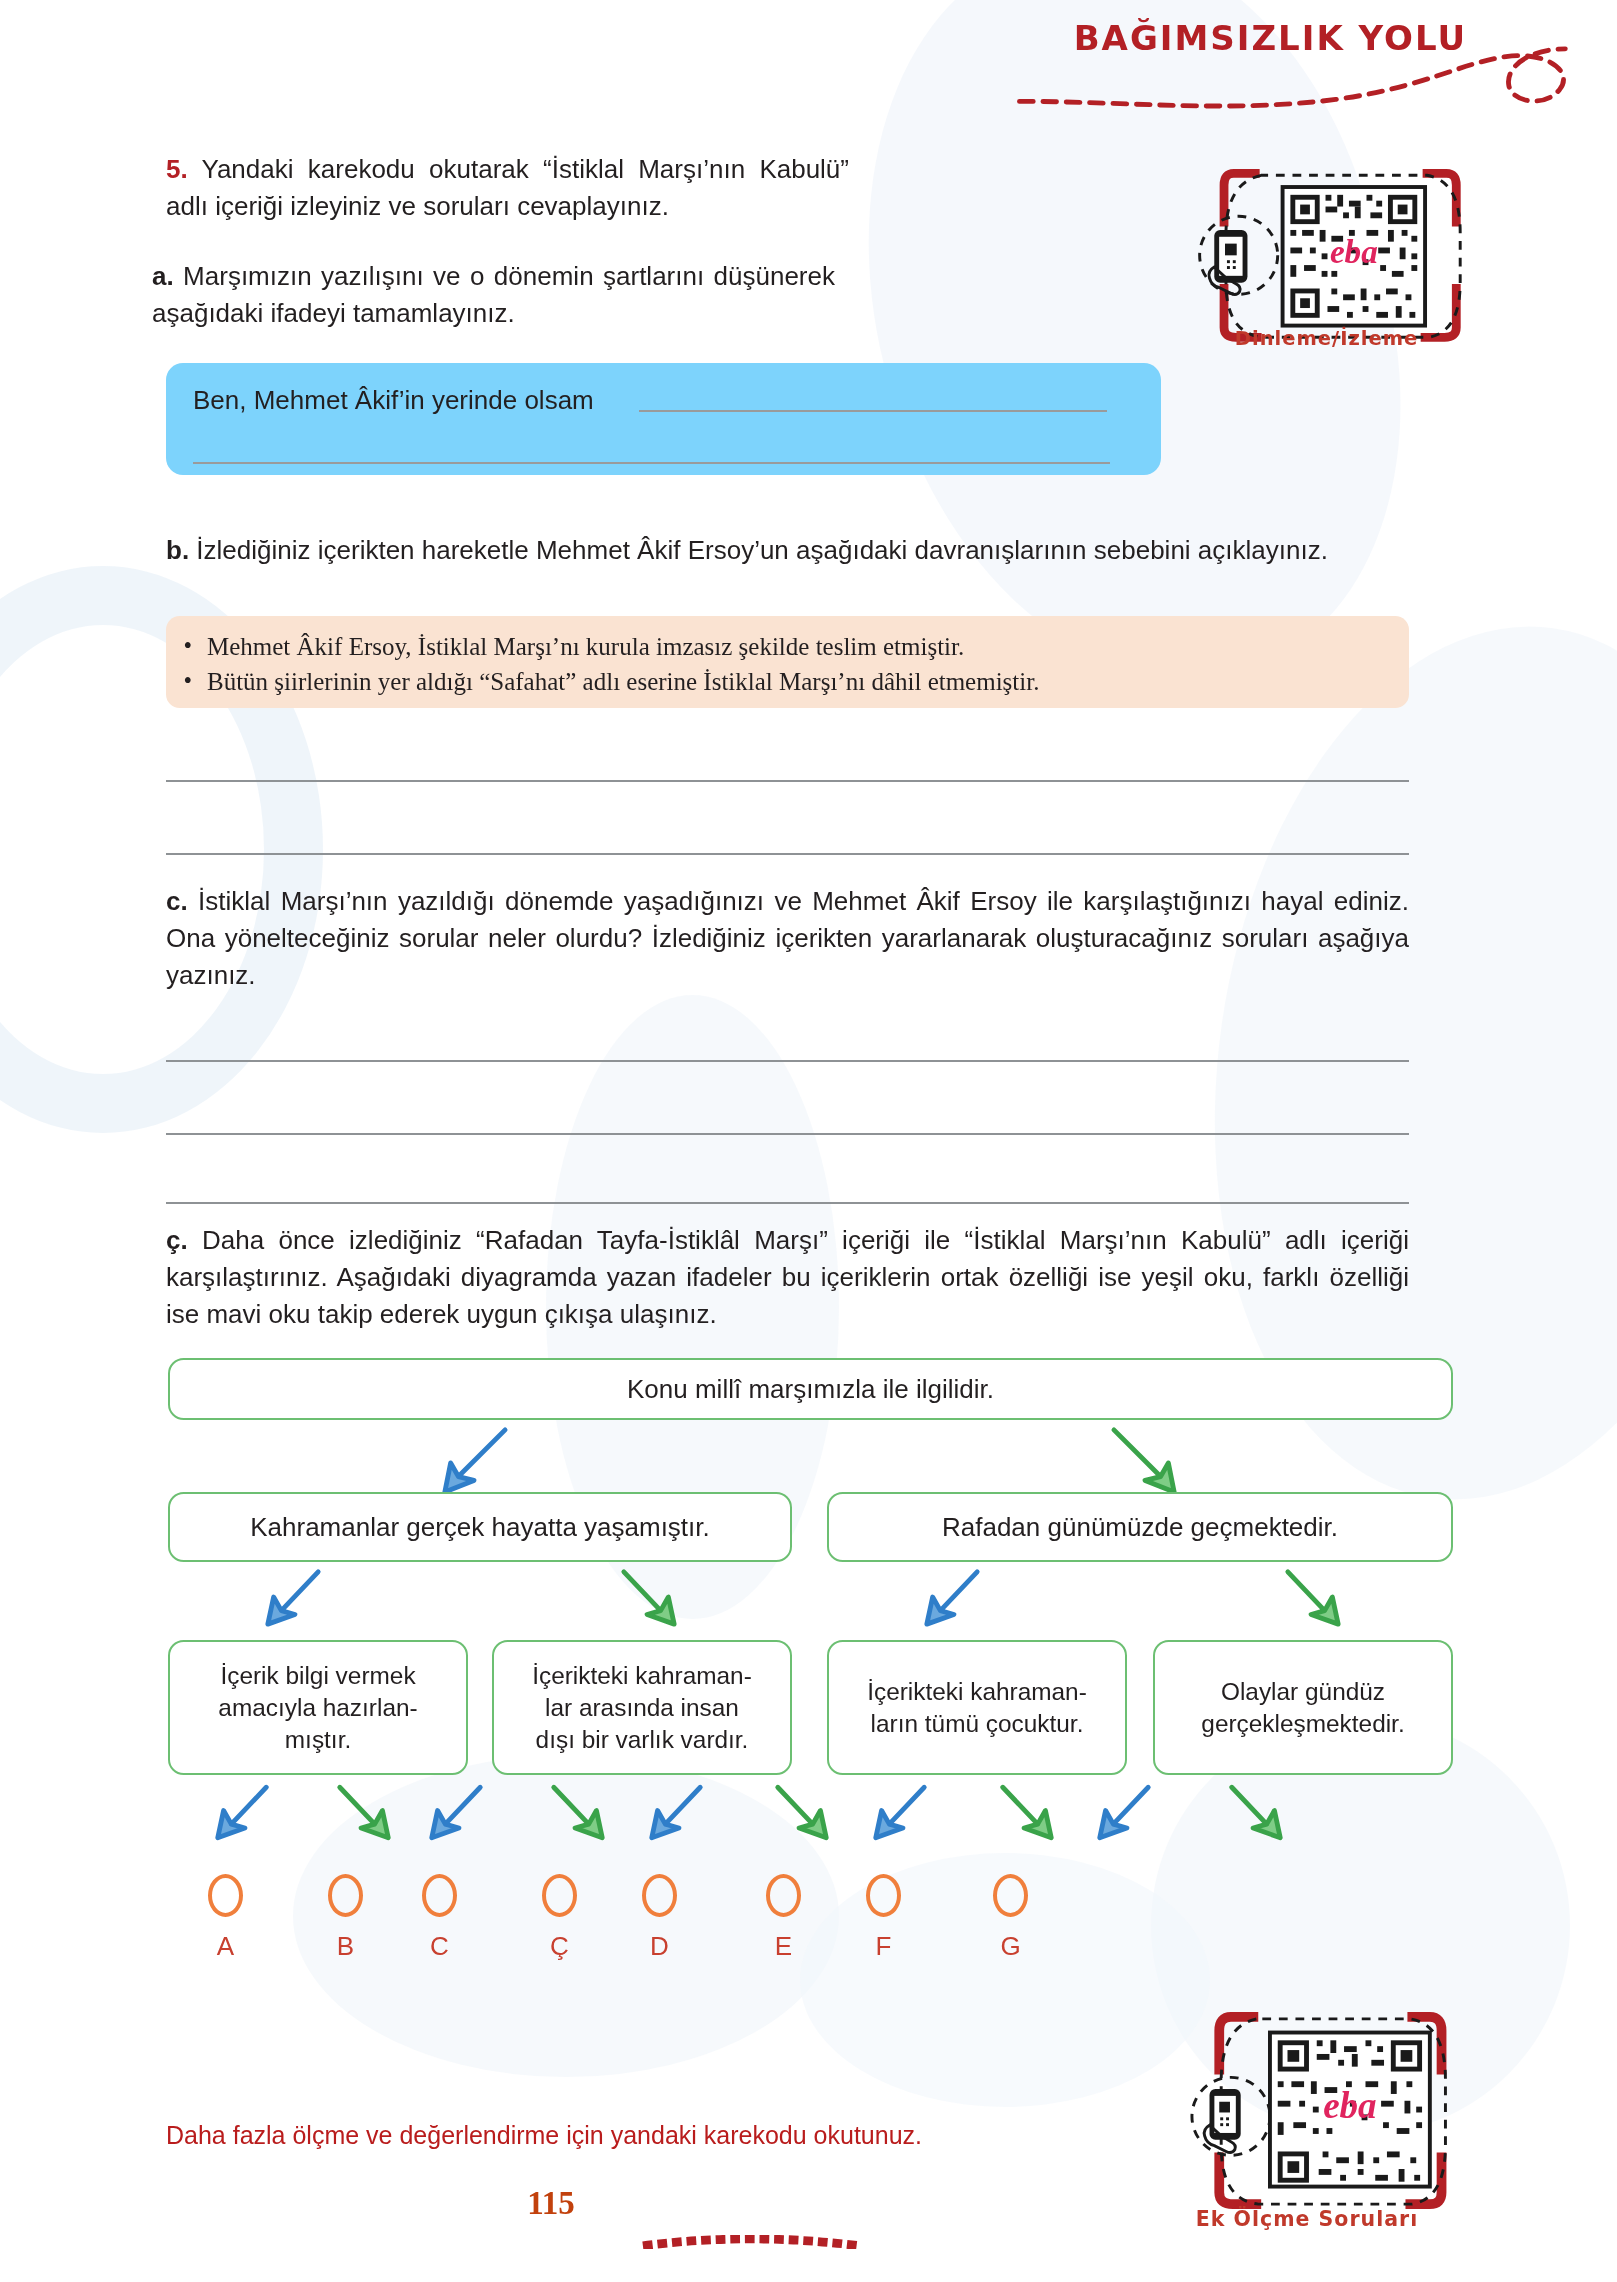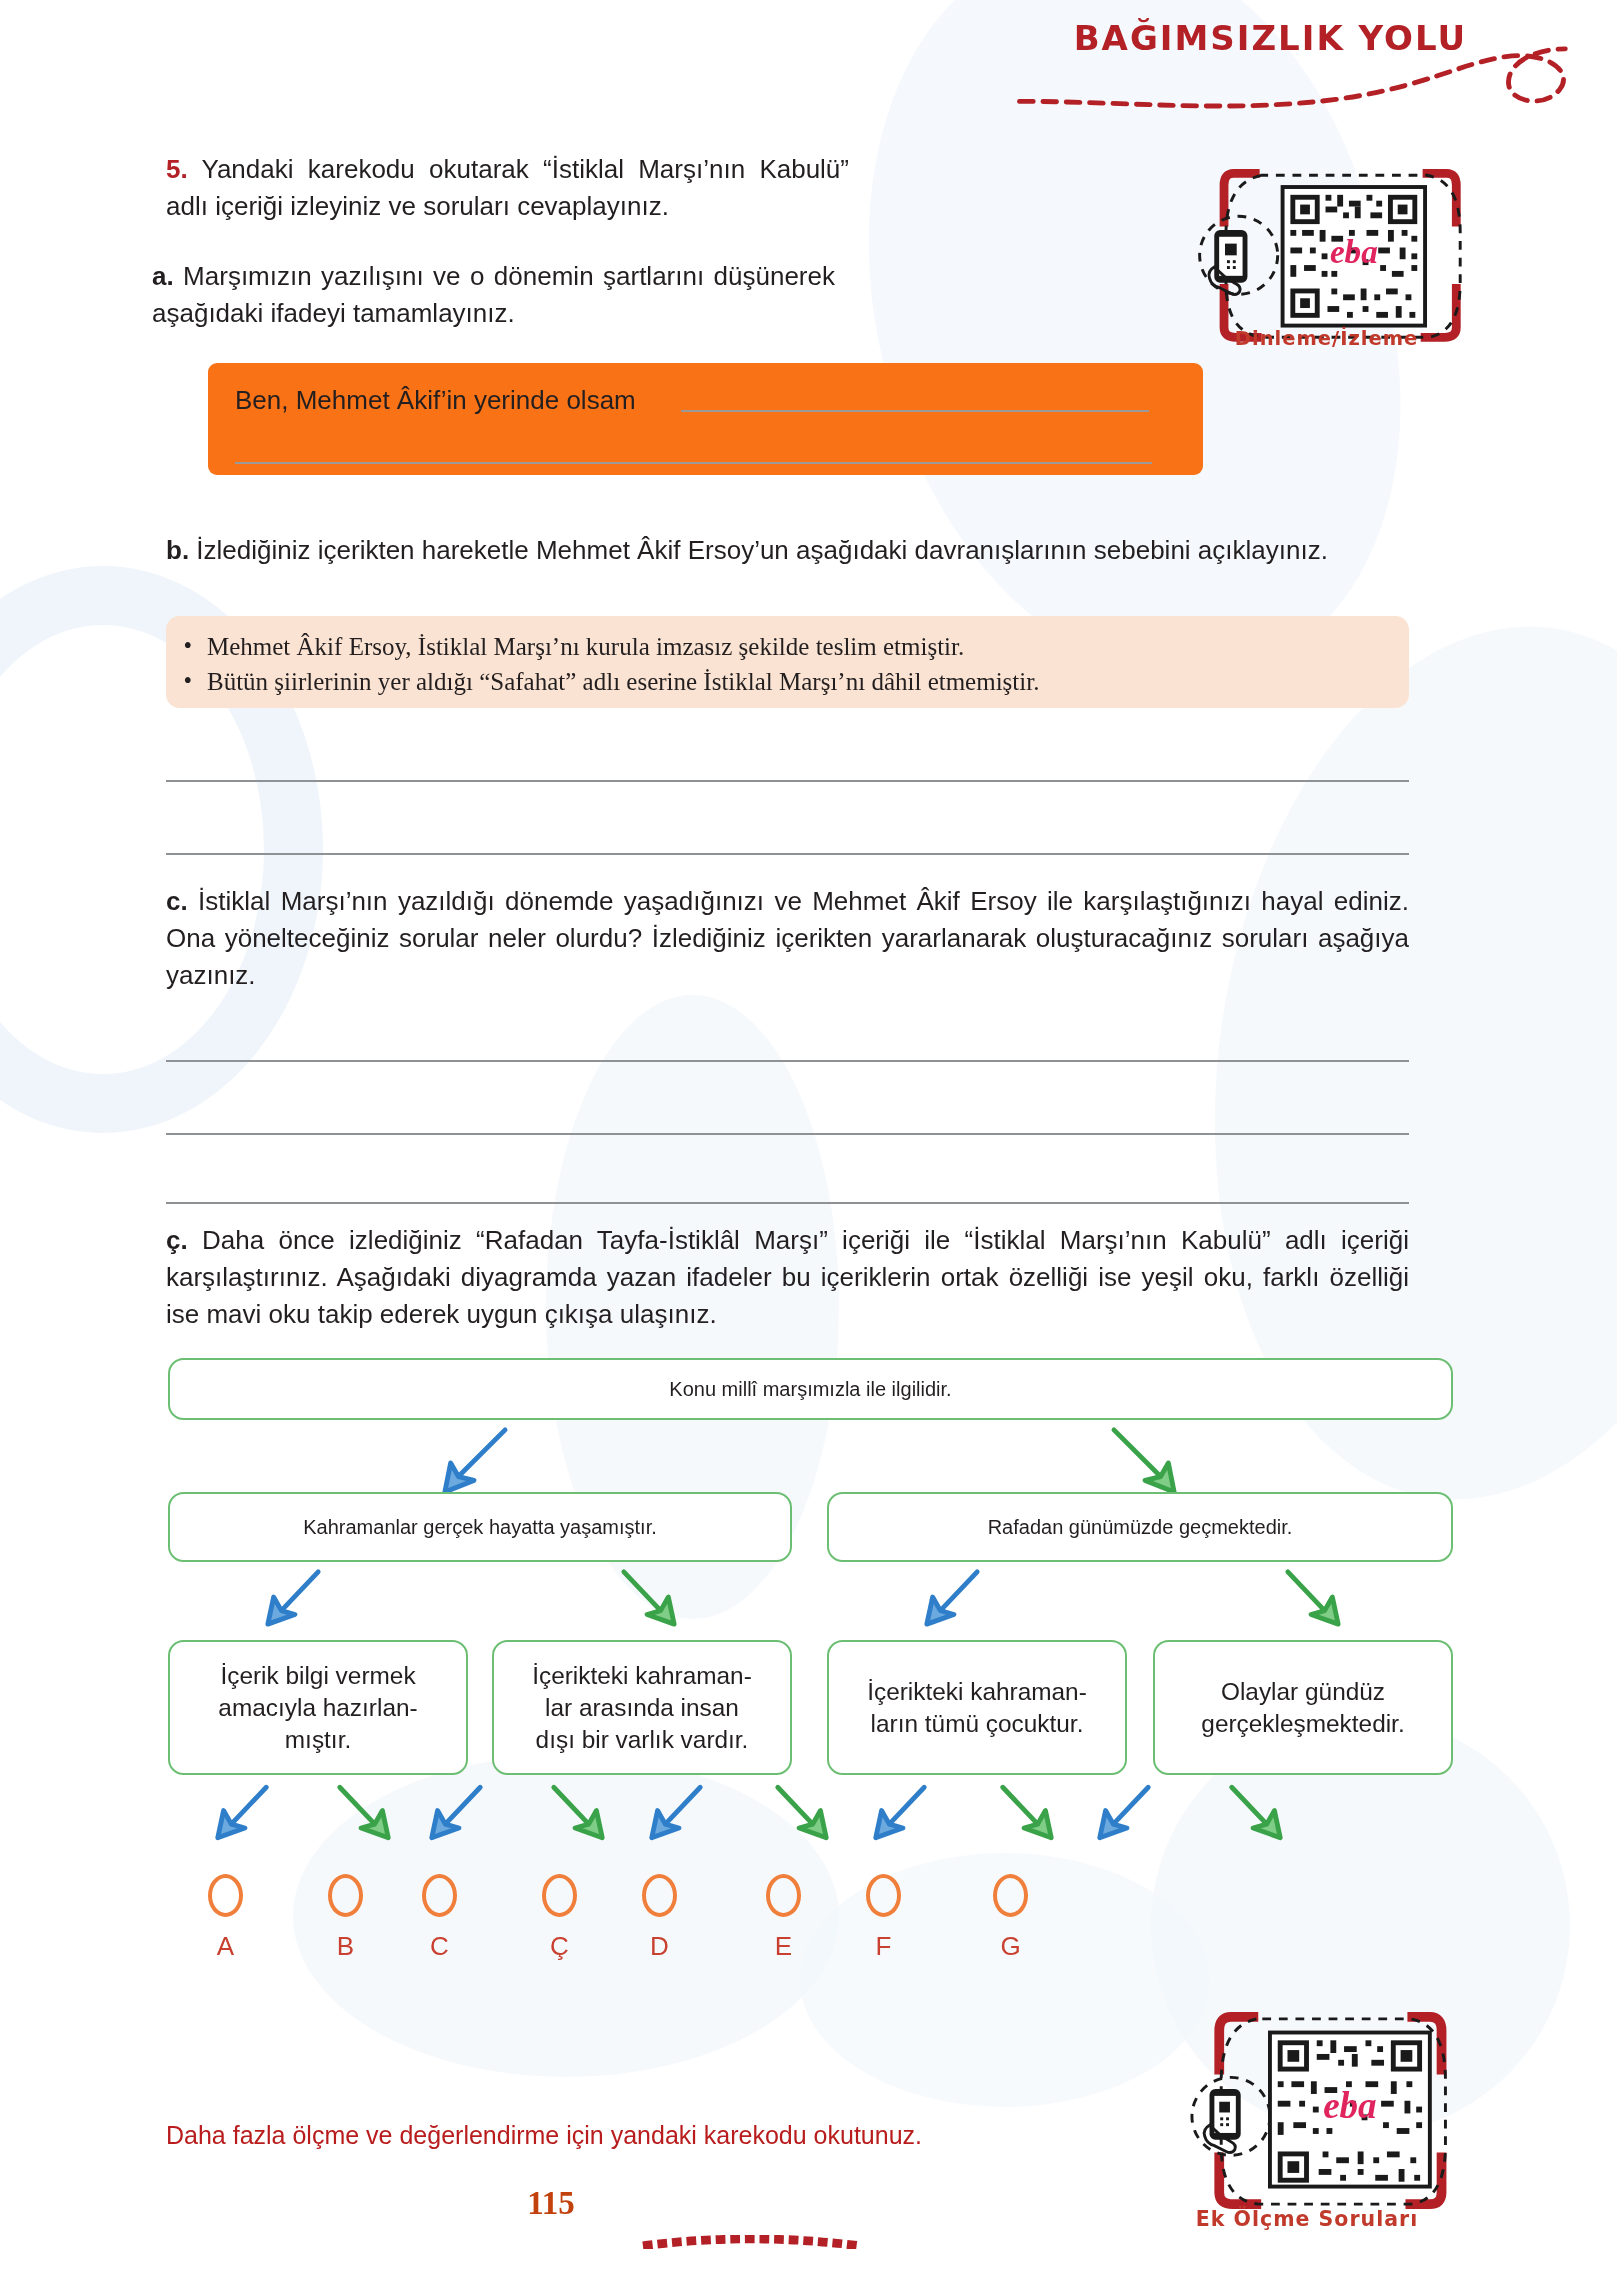--- a/index.html
+++ b/index.html
@@ -44,21 +44,21 @@
     position:absolute;font-size:26px;line-height:37px;
     text-align:justify;color:#231f20;
     font-family:"Liberation Sans", sans-serif;
   }
   .para b.lbl{font-weight:bold;color:#231f20;}
   .qnum{color:#b32025;font-weight:bold;}
 
   
   .bluebox{
     position:absolute;left:166px;top:363px;width:995px;height:112px;
-    background:#f97316;border-radius:9px;margin-left:42px;
+    background:#7dd3fc;border-radius:17px;
   }
   .bluebox .bb-text{
     position:absolute;left:27px;top:21.5px;font-size:26px;color:#231f20;
     white-space:nowrap;
   }
   .bb-line{position:absolute;height:0;border-top:2px solid #9a9a9a;}
 
   
   .peachbox{
     position:absolute;left:166px;top:616px;width:1243px;height:92px;
@@ -72,21 +72,21 @@
 
   
   .ruled{position:absolute;left:166px;width:1243px;height:0;
          border-top:2px solid #8e9295;}
 
   
   .dbox{
     position:absolute;background:#ffffff;
     border:2.4px solid #6cbf72;border-radius:15.6px;
     display:flex;align-items:center;justify-content:center;text-align:center;
-    font-size:20px;line-height:33px;color:#231f20;
+    font-size:26px;line-height:33px;color:#231f20;
     box-sizing:border-box;padding:5.9px 9.8px;
   }
   .dbox.small{font-size:24.4px;line-height:32px;}
 
   .circ{
     position:absolute;width:35px;height:43px;border:4.9px solid #f07f3c;
     border-radius:50%;box-sizing:border-box;background:transparent;
   }
   .circ-lbl{
     position:absolute;font-size:26px;color:#c8402f;text-align:center;width:39px;

